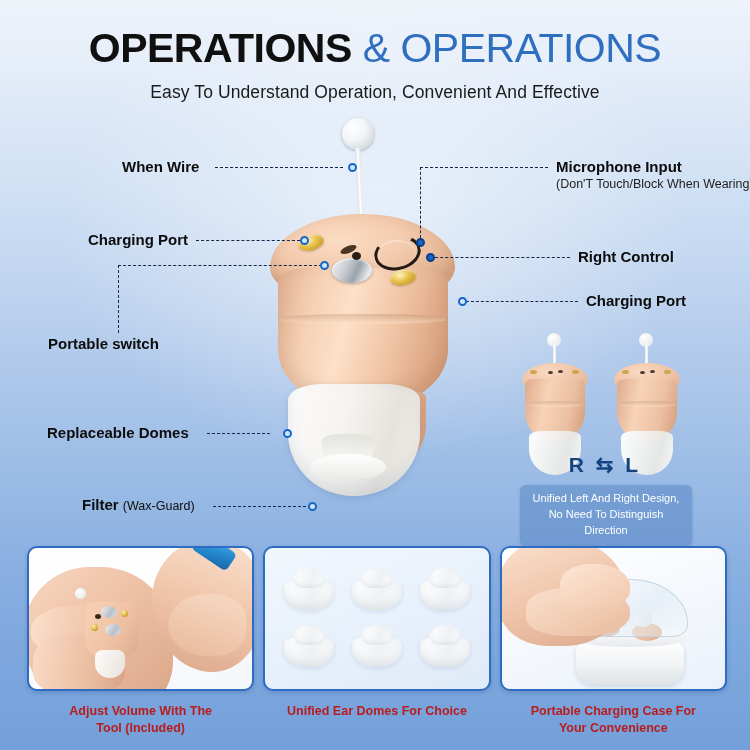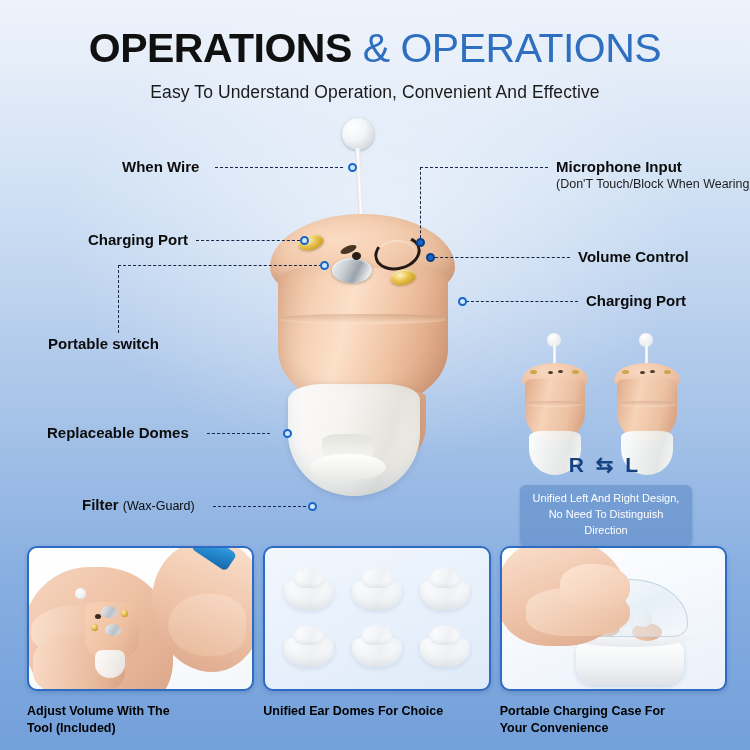--- a/index.html
+++ b/index.html
@@ -215,21 +215,21 @@
       background:linear-gradient(160deg,#fbe2d0,#eec3a8 55%,#dda98d); }
   .hand3b{ position:absolute; left:24px; top:40px; width:104px; height:48px;
       border-radius:40% 48% 44% 38%;
       background:linear-gradient(150deg,#fae0cd,#e9bb9d); }
   .hand3c{ position:absolute; left:58px; top:16px; width:70px; height:44px;
       border-radius:44% 50% 40% 40%;
       background:linear-gradient(150deg,#fde6d5,#f0c7ac); }
 
   .caps{ position:absolute; left:27px; top:700px; width:700px; height:46px;
       display:flex; gap:9px; }
-  .cap{ flex:1; font-size:12.5px; font-weight:bold; color:#000000;
+  .cap{ flex:1; text-align:center; font-size:12.5px; font-weight:bold; color:#b91c1c;
       line-height:1.35; padding-top:3px; }
 </style>
 </head>
 <body>
 
 <div class="bg-glow"></div>
 
 <div class="header">
   <div class="title">
     <span class="t-black">OPERATIONS</span>
@@ -295,21 +295,21 @@
 
 <div class="lbl" style="left:556px; top:158px; text-align:left;">
   <span>Microphone Input</span>
   <span class="sub-note">(Don'T Touch/Block When Wearing)</span>
 </div>
 <div class="lead" style="left:420px; top:167px; width:128px;"></div>
 <div class="lead-v" style="left:420px; top:167px; height:76px;"></div>
 <div class="dot solid" style="left:416px; top:238px;"></div>
 
 <div class="lbl" style="left:578px; top:248px;">
-  <span>Volume Control</span>
+  <span>Right Control</span>
 </div>
 <div class="lead" style="left:430px; top:257px; width:140px;"></div>
 <div class="dot solid" style="left:426px; top:253px;"></div>
 
 <div class="lbl" style="left:586px; top:292px;">
   <span>Charging Port</span>
 </div>
 <div class="lead" style="left:466px; top:301px; width:112px;"></div>
 <div class="dot" style="left:458px; top:297px;"></div>
 

